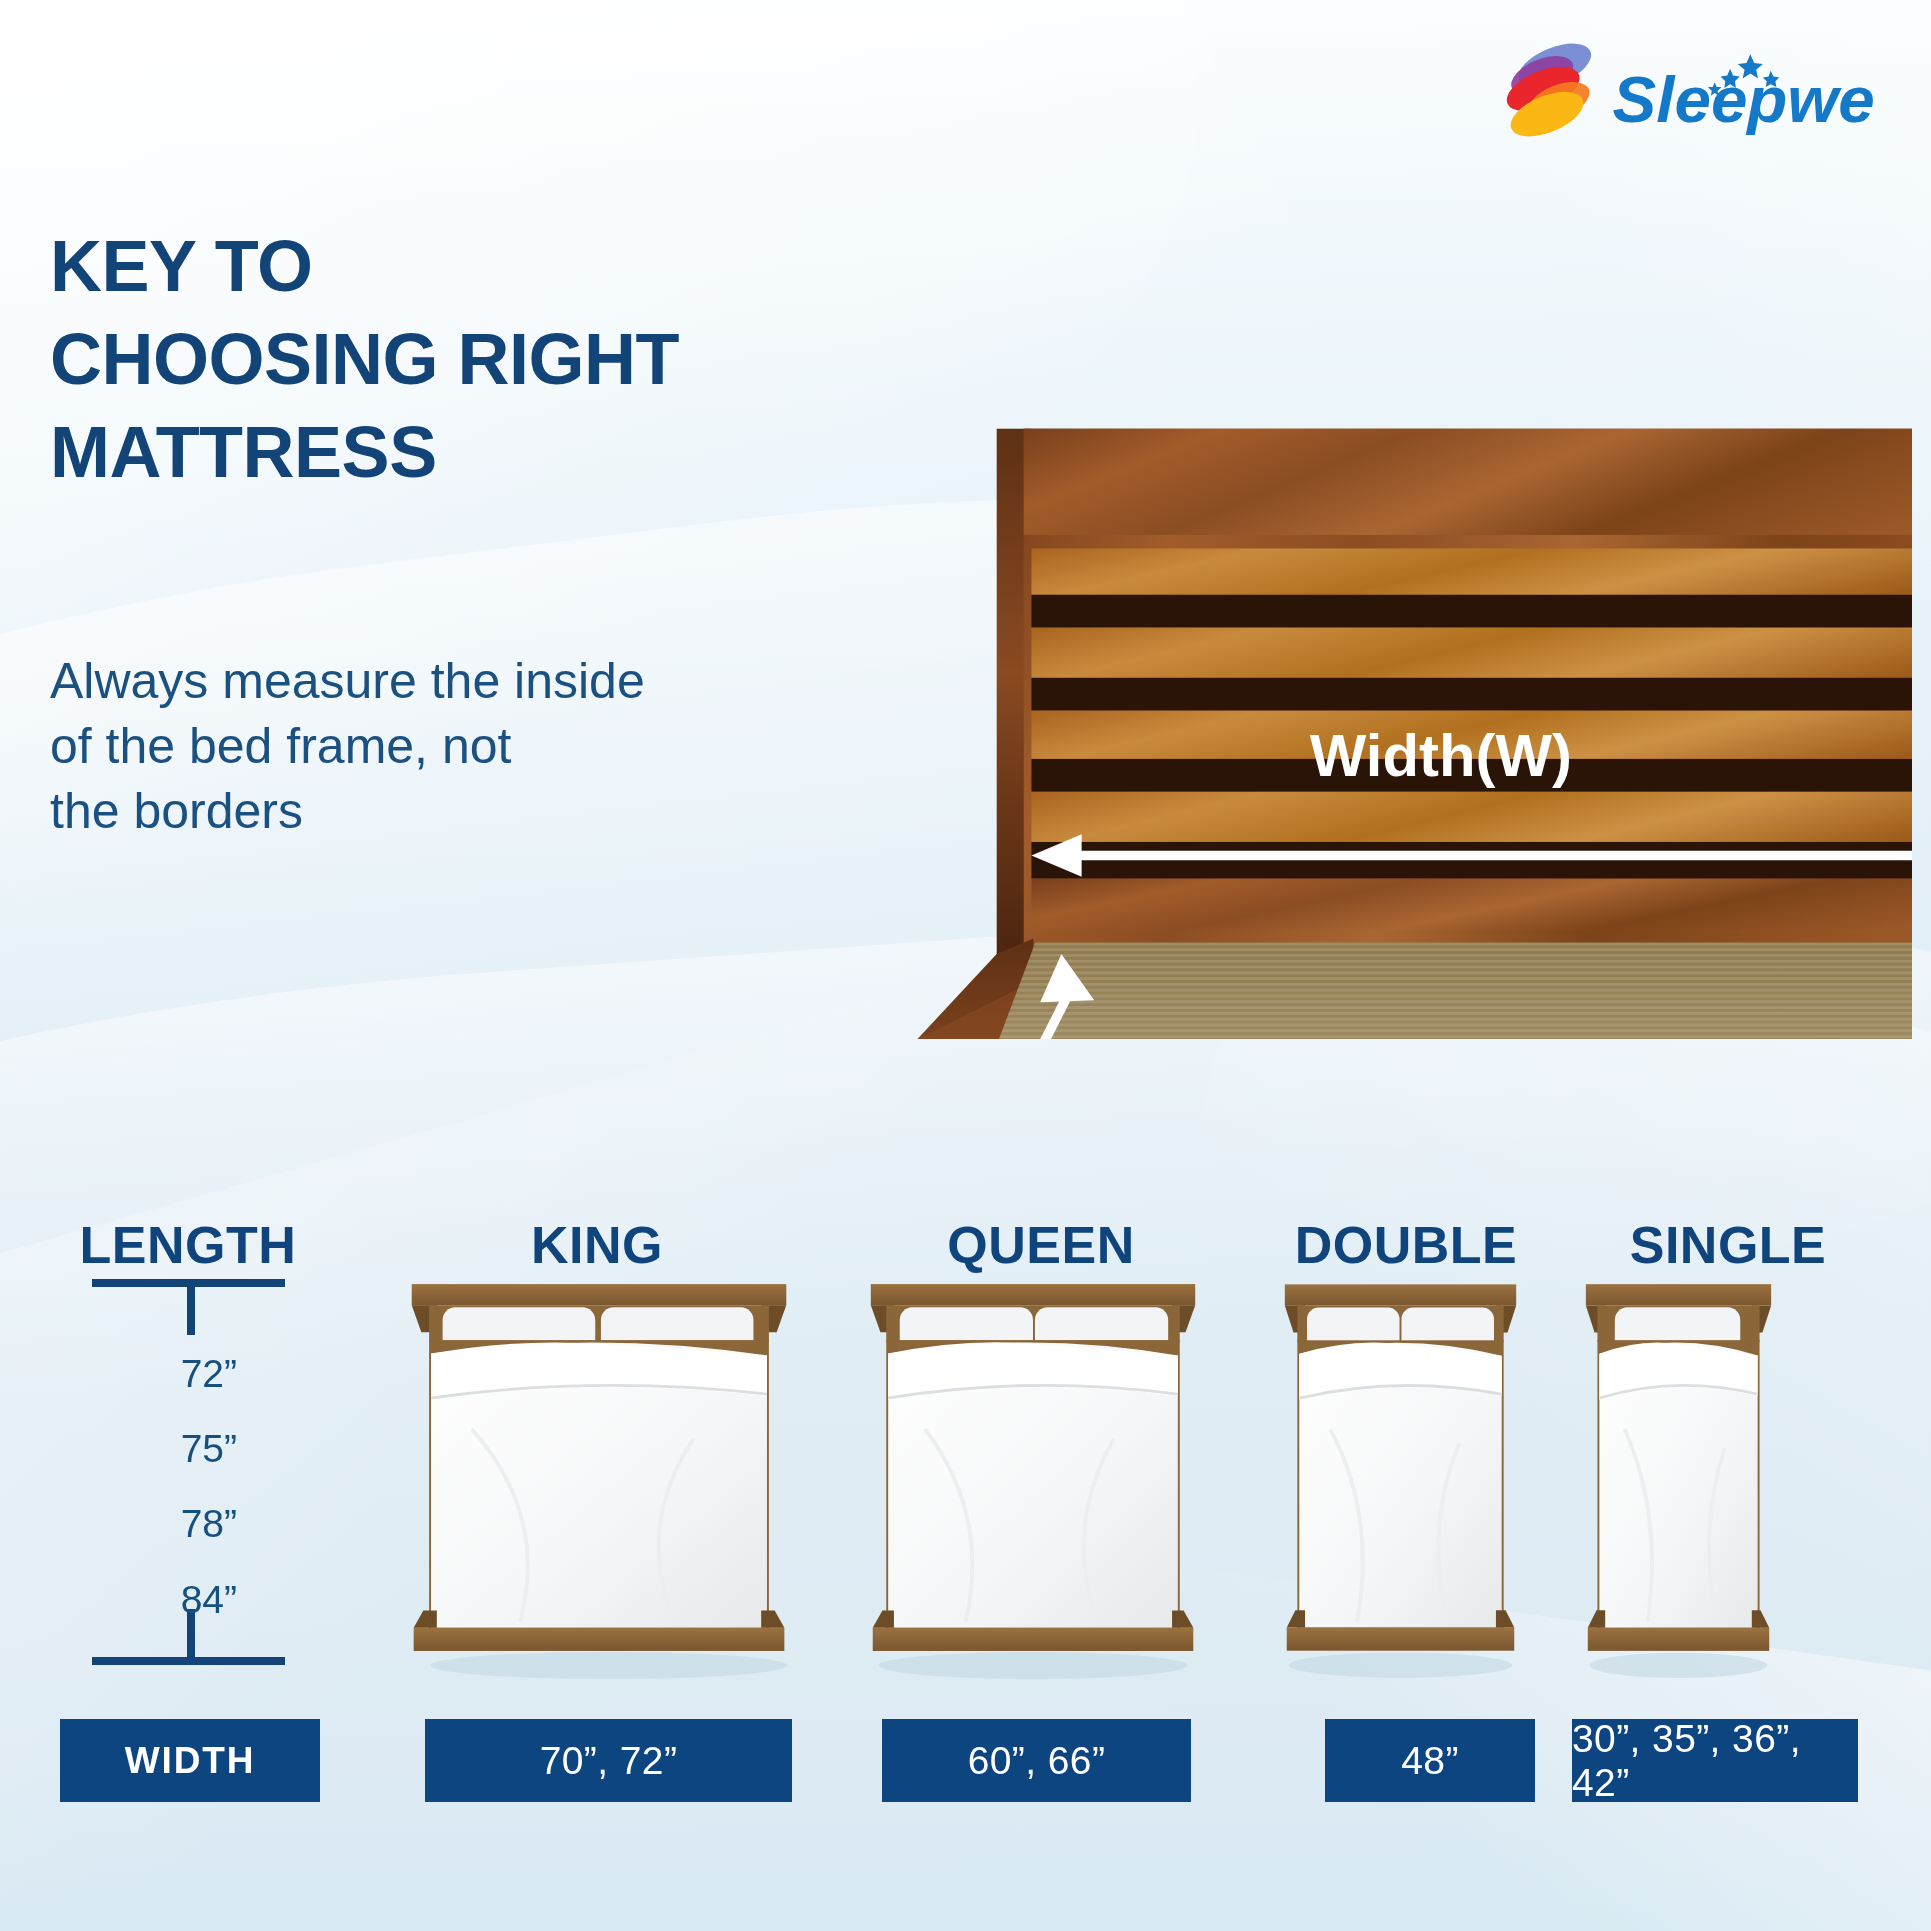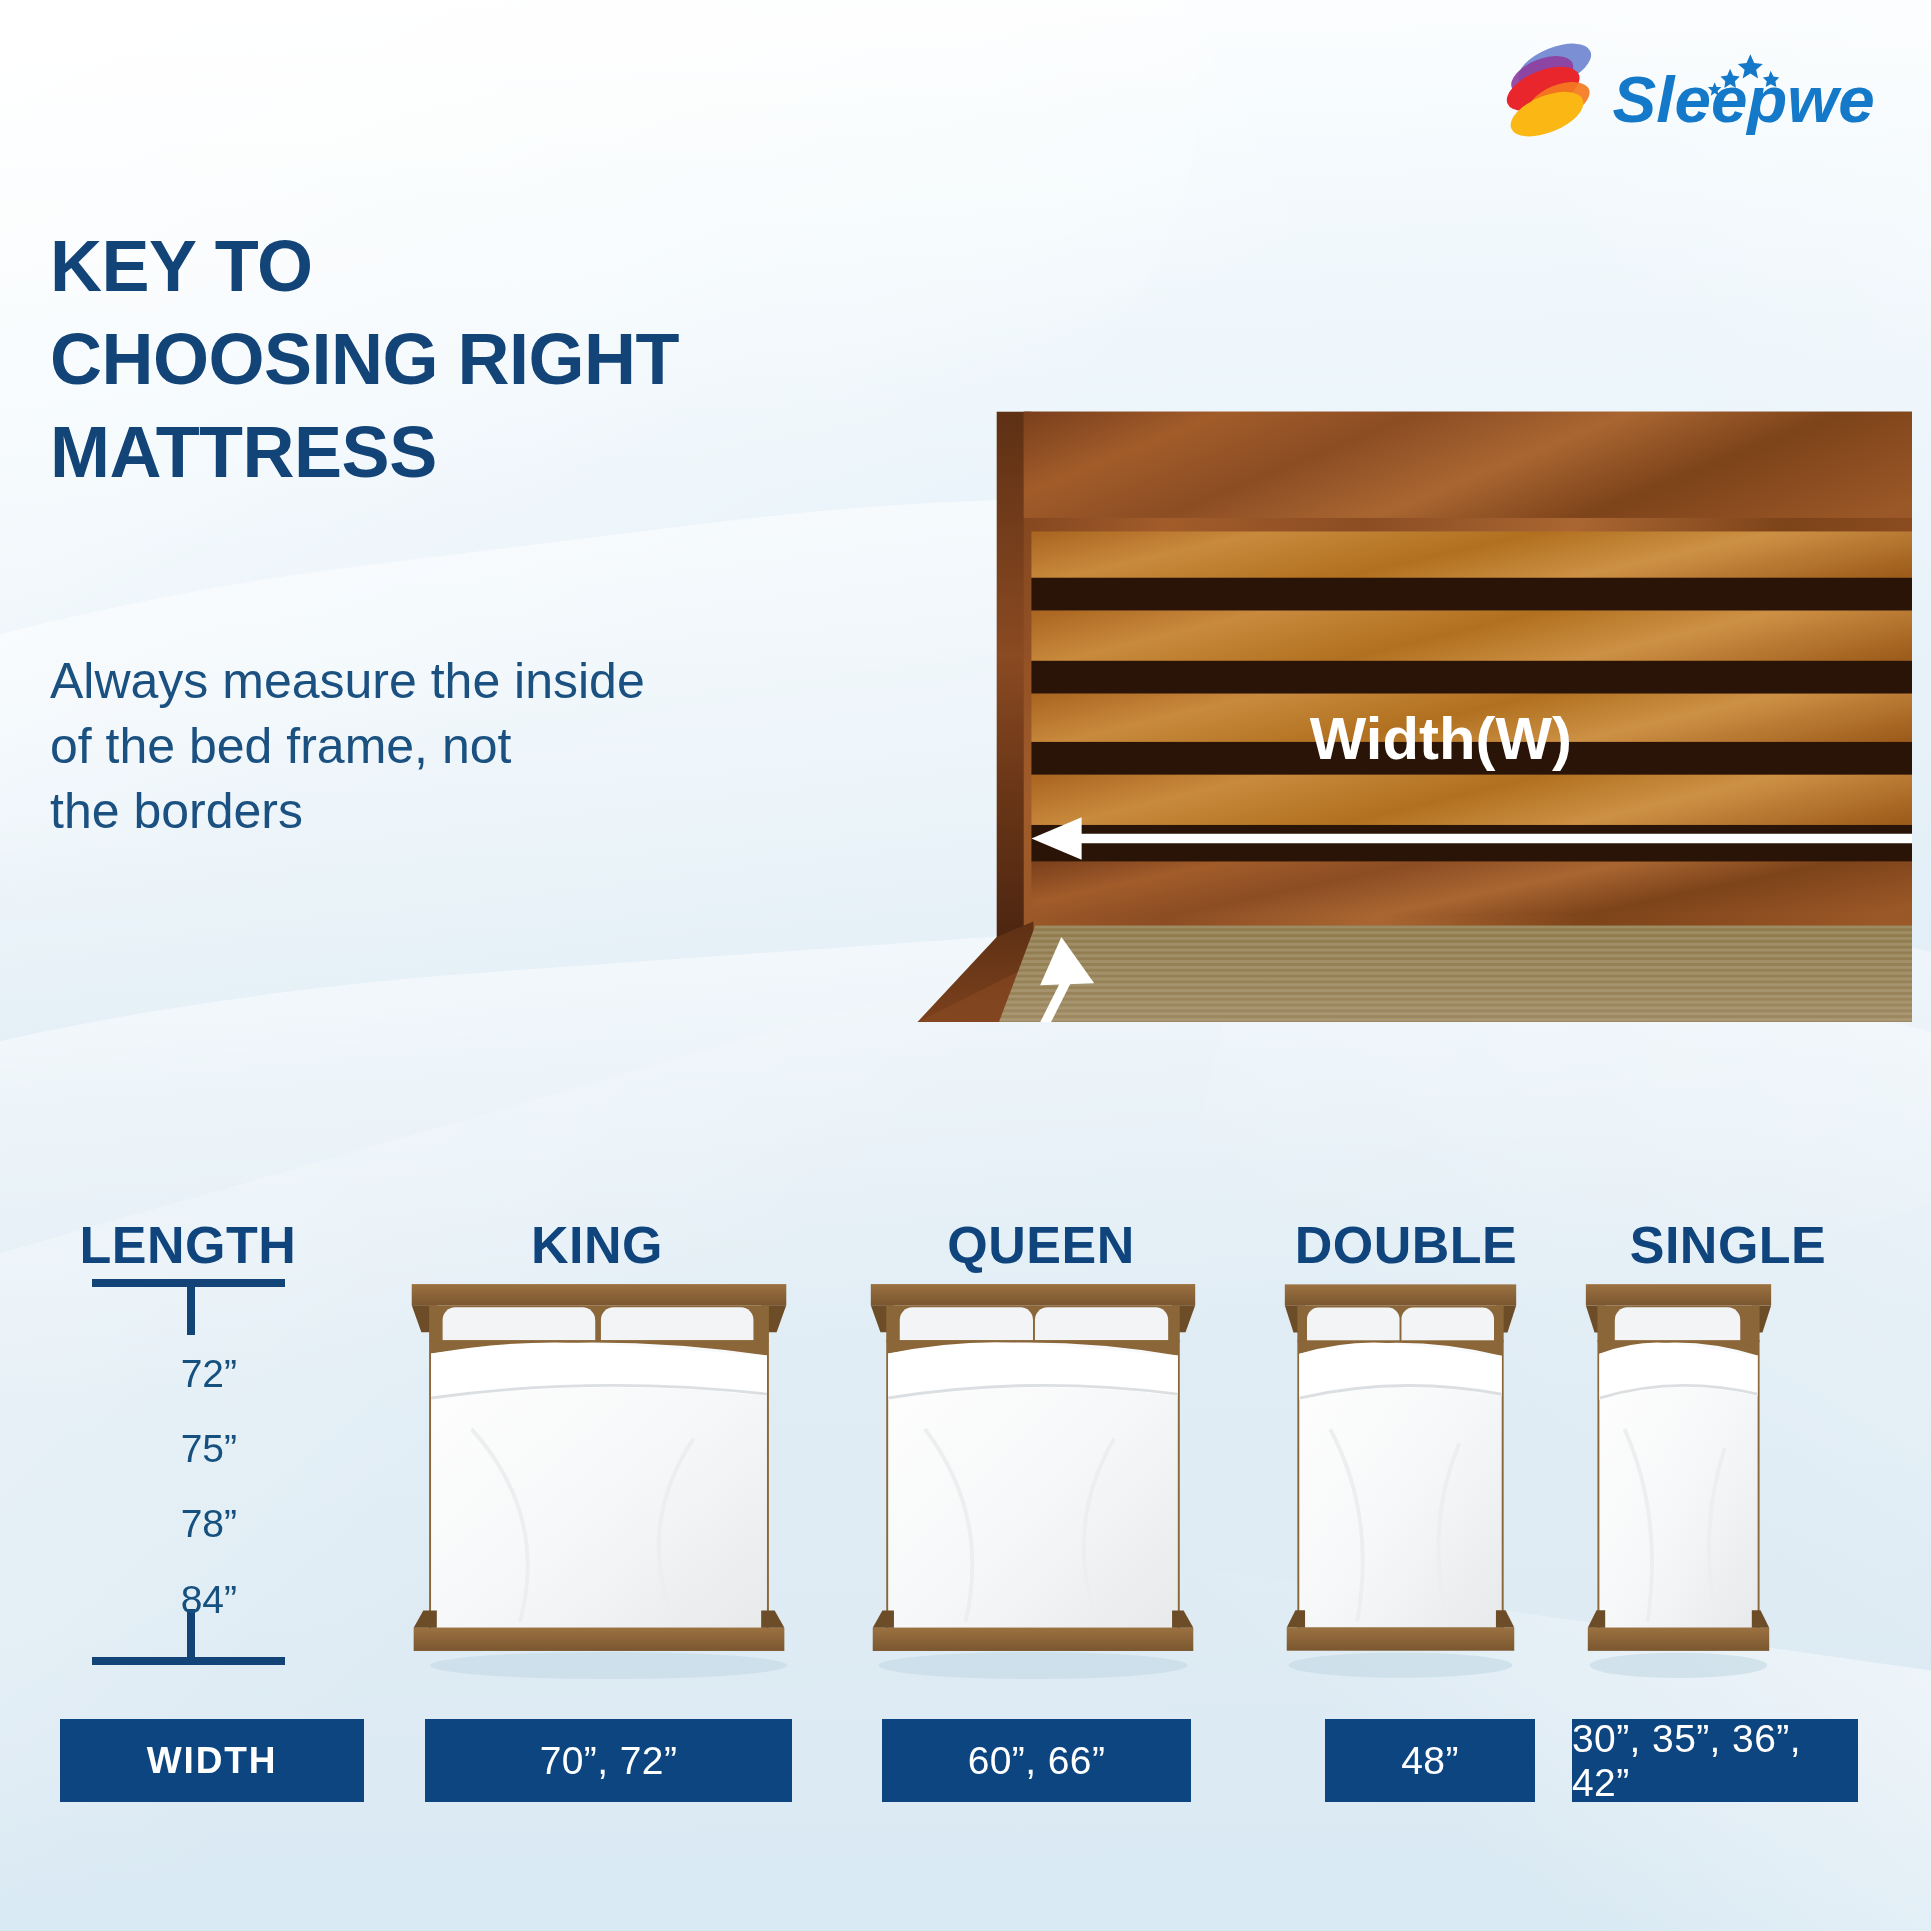--- a/index.html
+++ b/index.html
@@ -65,21 +65,21 @@
   #subtitle{
     position:absolute; left:50px; top:649px; width:792px;
     color:#1b5180;
     font-size:50px;
     line-height:1.30;
     font-weight:400;
   }
   #subtitle div{ white-space:nowrap; }
 
   
-  #bedphoto{ position:absolute; left:792px; top:346px; width:1120px; height:676px; }
+  #bedphoto{ position:absolute; left:792px; top:363px; width:1120px; height:676px; }
 
   
   .colhead{
     position:absolute;
     color:#0f447d;
     font-weight:bold;
     font-size:52px;
     letter-spacing:0.5px;
     text-align:center;
     font-stretch:condensed;
@@ -393,20 +393,20 @@
       <path d="M18 72 Q60 56 100 62 Q142 68 182 74 L182 116 Q98 96 18 120 Z" fill="#ffffff"></path>
       <path d="M18 118 Q98 94 182 114" stroke="#dcdfe2" stroke-width="3" fill="none"></path>
       <path d="M44 150 Q84 240 68 350" stroke="#eceef0" stroke-width="4" fill="none"></path>
       <path d="M148 170 Q120 255 140 350" stroke="#eceef0" stroke-width="4" fill="none"></path>
       <rect x="6" y="356" width="188" height="24" fill="url(#bf4)"></rect>
       <polygon points="6,356 24,356 24,338 15,338" fill="#6d4c28"></polygon>
       <polygon points="194,356 176,356 176,338 185,338" fill="#6d4c28"></polygon>
     </svg>
   </div>
 
-  <div class="wbox lbl" style="left:60px;  top:1719px; width:304px;">WIDTH</div>
+  <div class="wbox lbl" style="left:60px;  top:1719px; width:260px;">WIDTH</div>
   <div class="wbox" style="left:425px;  top:1719px; width:367px;">70”, 72”</div>
   <div class="wbox" style="left:882px;  top:1719px; width:309px;">60”, 66”</div>
   <div class="wbox" style="left:1305px; top:1719px; width:210px;margin-left:20px;">48”</div>
   <div class="wbox" style="left:1572px; top:1719px; width:286px;">30”, 35”, 36”, 42”</div>
 
 </div>
 
 
 </body></html>

